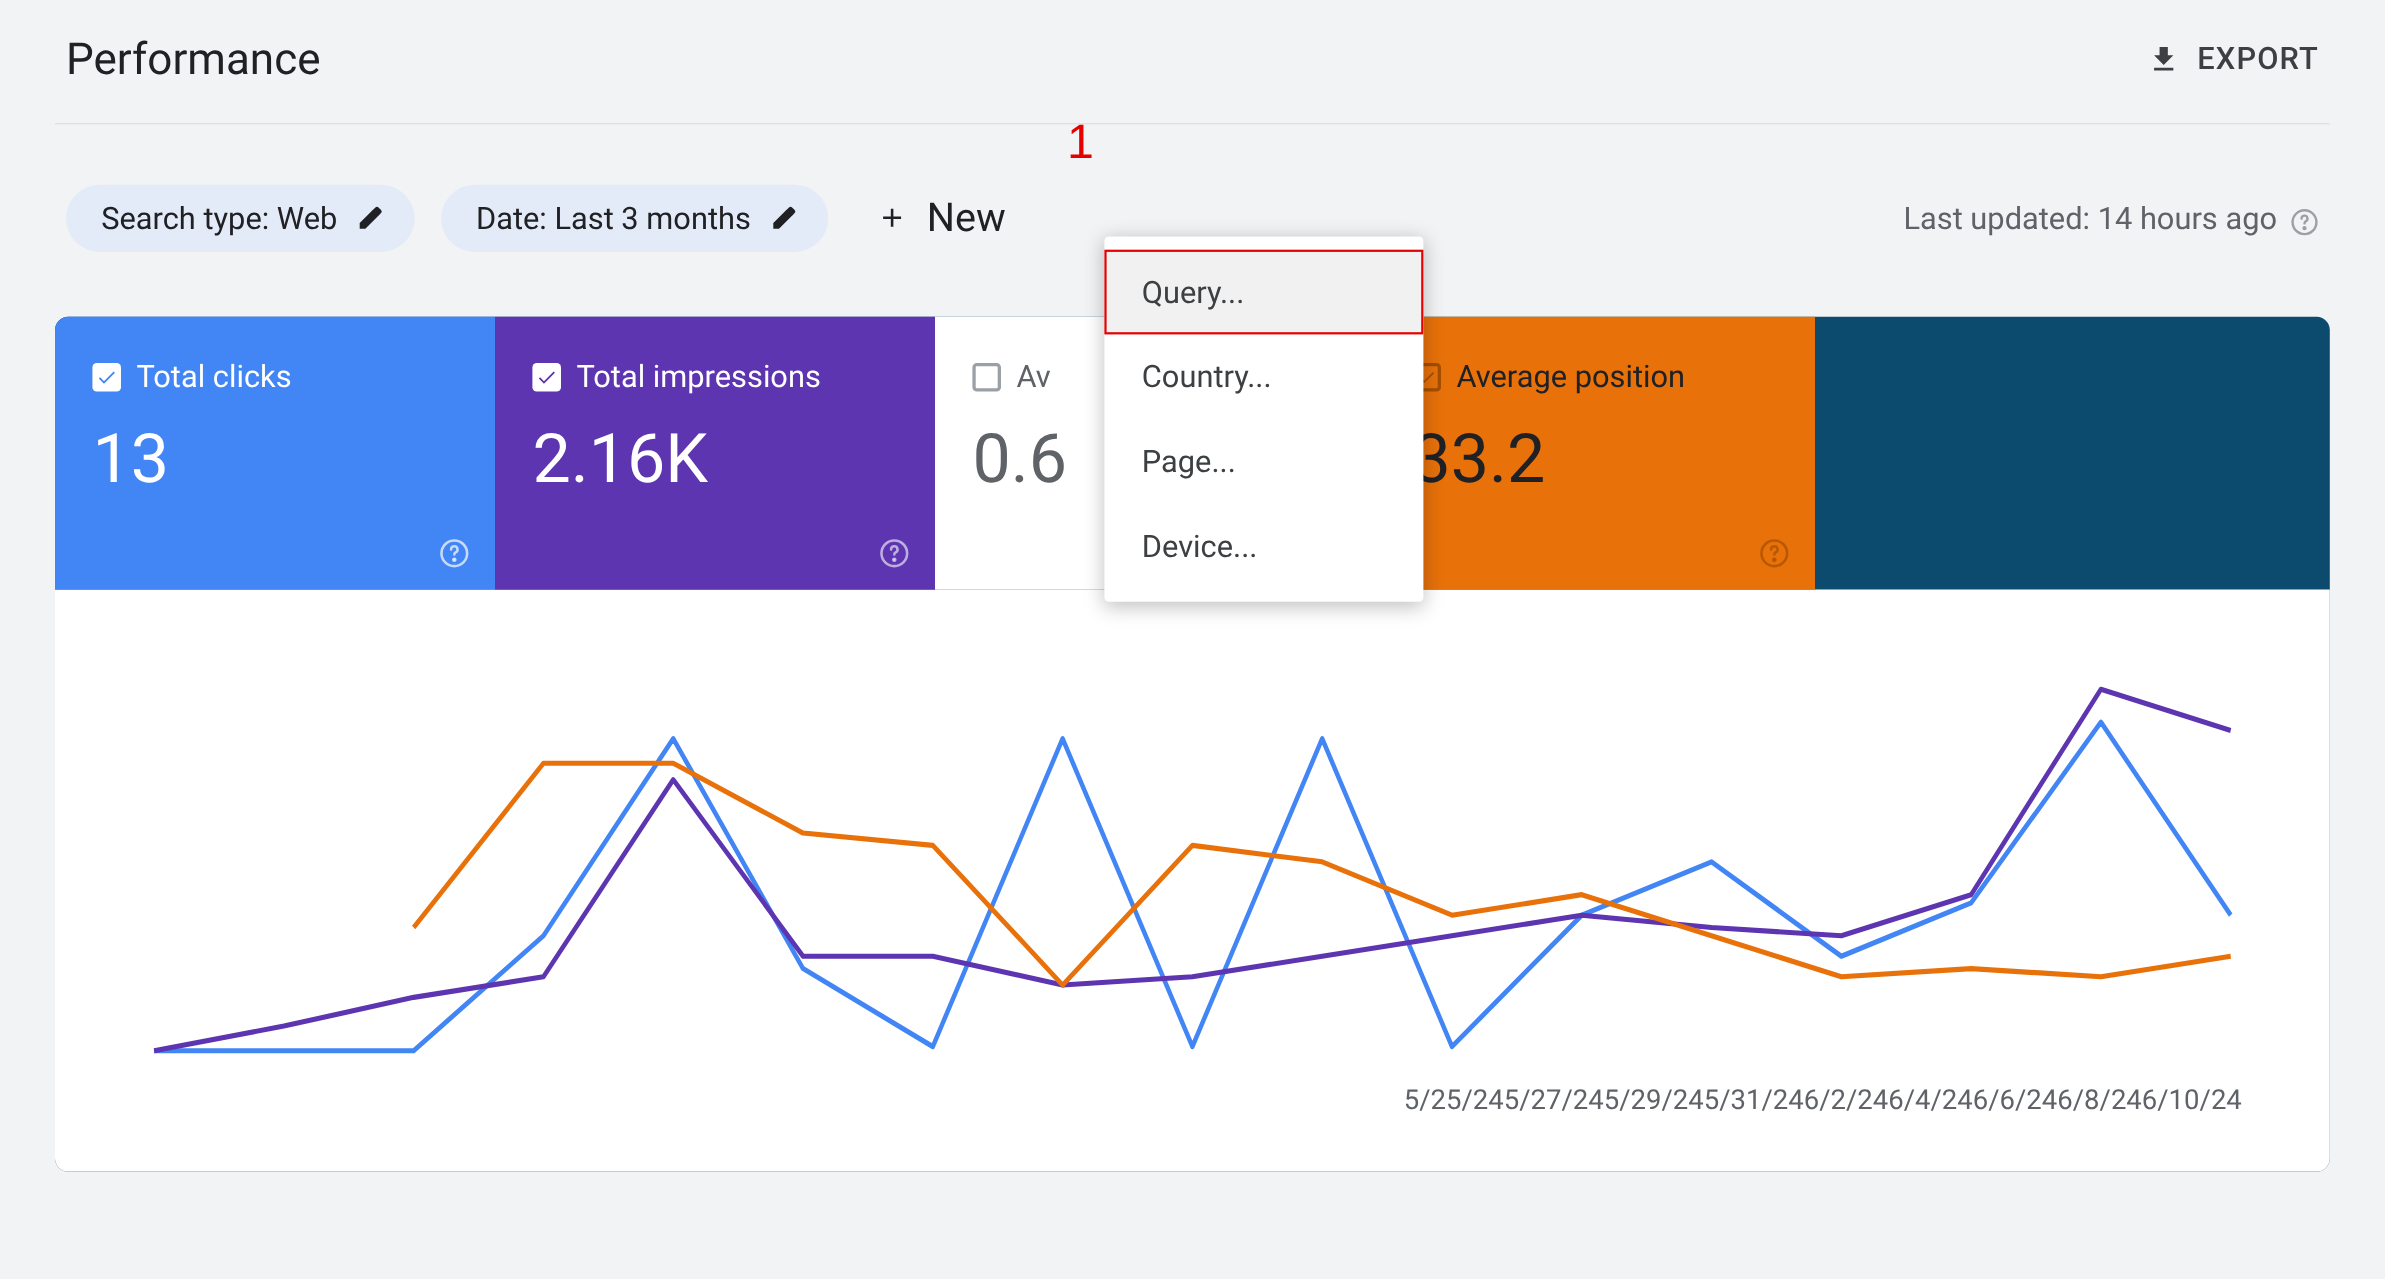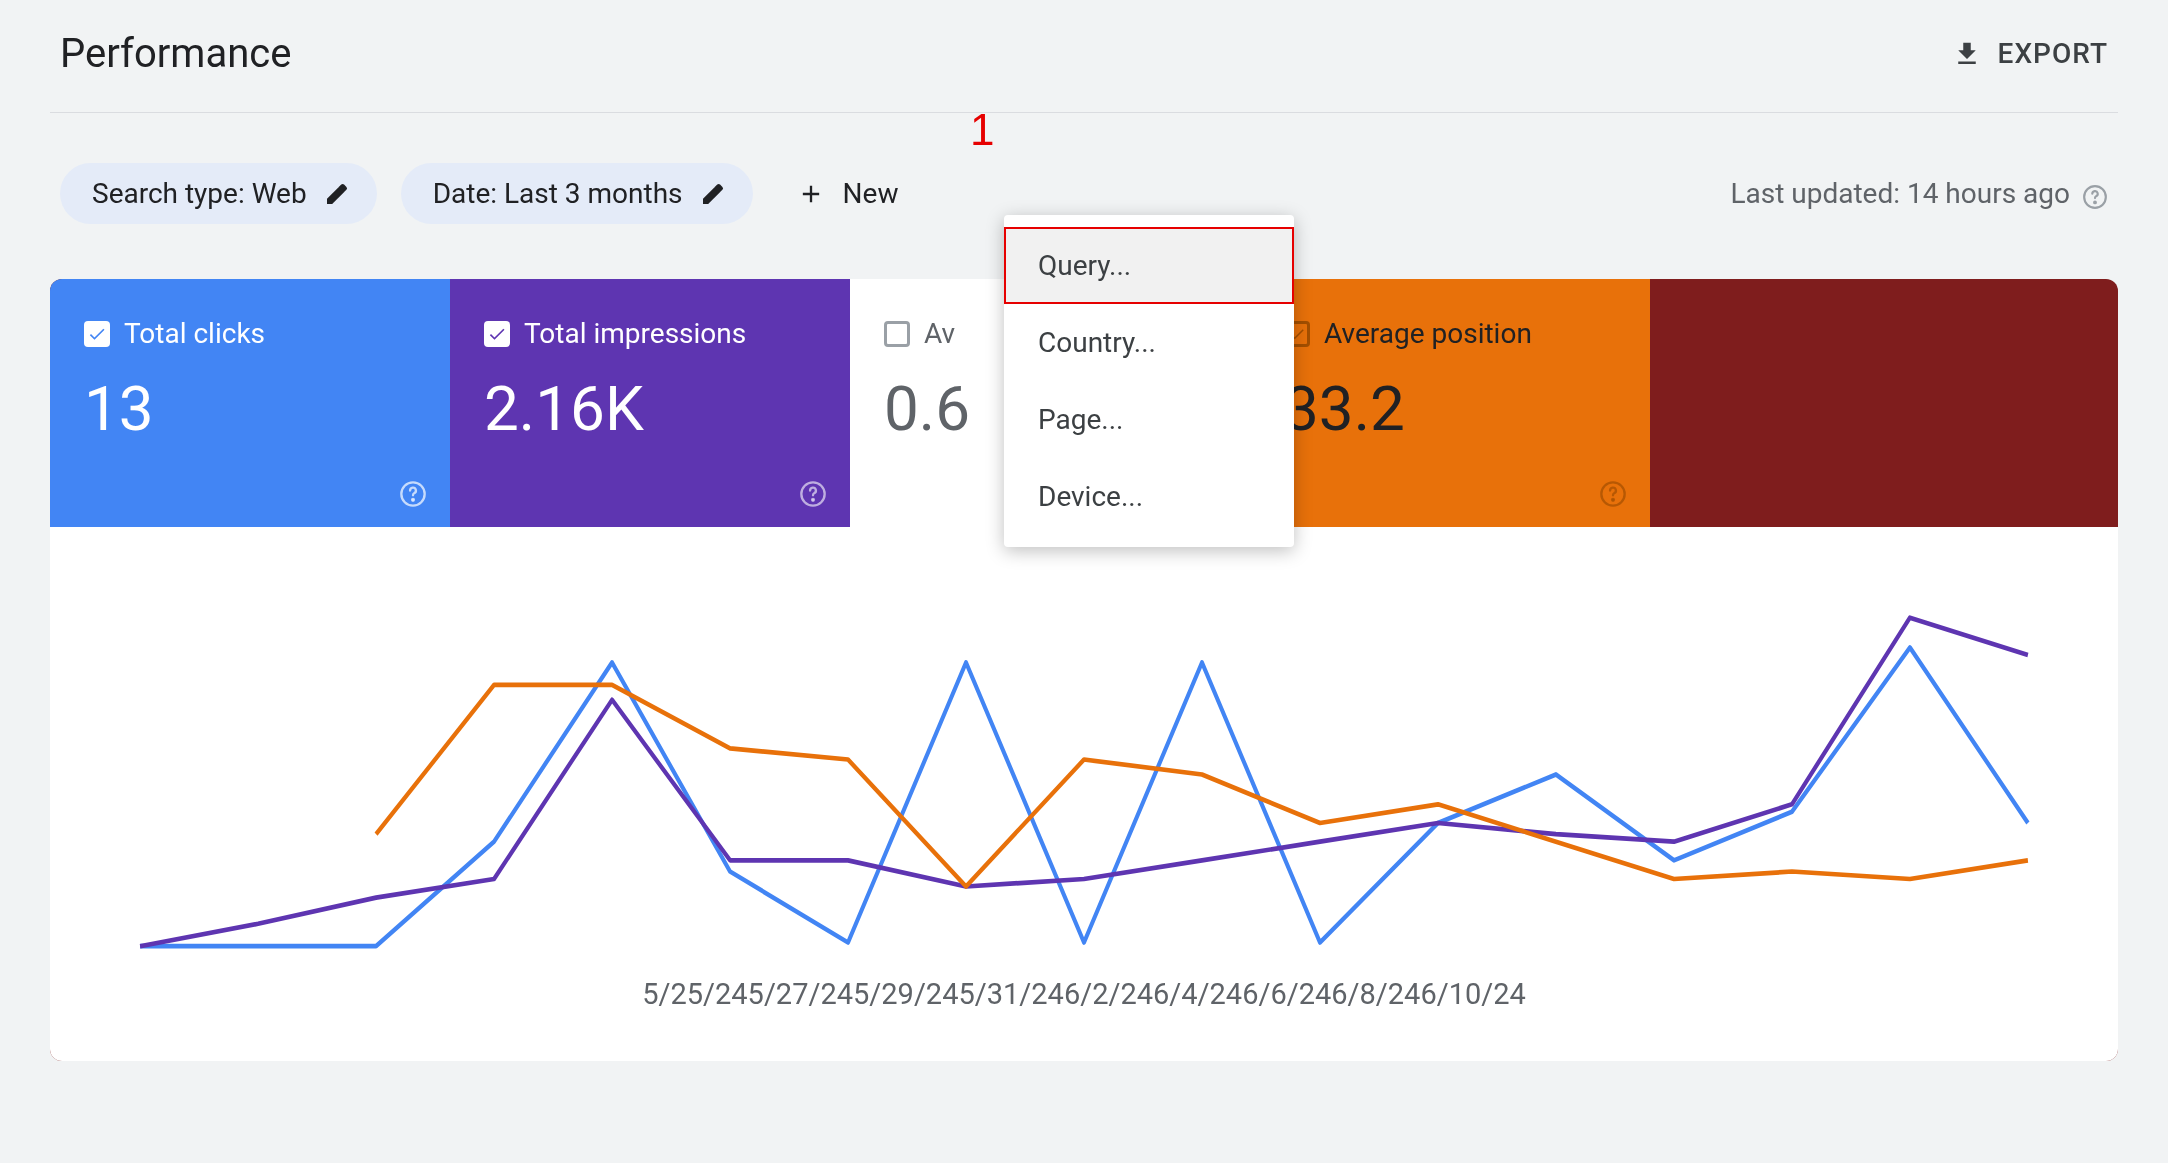--- a/index.html
+++ b/index.html
@@ -34,39 +34,39 @@
     display: inline-flex; align-items: center; gap: 18px;
     background: #e4ebf8;
     border-radius: 40px;
     padding: 14px 28px 14px 32px;
     font-size: 28px;
     color: #202124;
     cursor: pointer;
   }
   .new-btn {
     display: inline-flex; align-items: center; gap: 18px;
-    font-size: 28px; color: #202124; cursor: pointer;
+    font-size: 36px; color: #202124; cursor: pointer;
     padding: 14px 20px;
   }
   .updated {
     margin-left: auto;
     display: flex; align-items: flex-end; gap: 12px;
     font-size: 28px; color: #5f6368;
   }
   .annotation-1 {
     position: absolute;
     color: #e60000;
     font-size: 44px;
     font-weight: 400;
     left: 920px;
     top: -8px;
     font-family: Arial, sans-serif;
   }
   .card {
-    background: #7f1d1d;
+    background: #0c4a6e;
     border-radius: 12px;
     overflow: visible;
     position: relative;
   }
   .metrics {
     display: flex;
     height: 248px;
   }
   .metric {
     width: 400px;
@@ -92,22 +92,22 @@
   }
   .cb-checked { background: #fff; }
   .cb-unchecked { border: 3px solid #9aa0a6; }
   .chart-area {
     padding: 30px 70px 50px 70px;
     background: #fff;
     border-radius: 0 0 12px 12px;
   }
   .chart-svg { width: 100%; height: 420px; }
   .x-labels {
-    display: flex; justify-content: center;
-    font-size: 29px; color: #5f6368; padding: 0 10px;
+    display: flex; justify-content: flex-end;
+    font-size: 25px; color: #5f6368; padding: 0 10px;
   }
   .dropdown {
     position: absolute;
     left: 1004px; top: 215px;
     width: 290px;
     background: #fff;
     box-shadow: 0 4px 18px rgba(0,0,0,0.25);
     border-radius: 4px;
     z-index: 50;
     padding: 12px 0;

